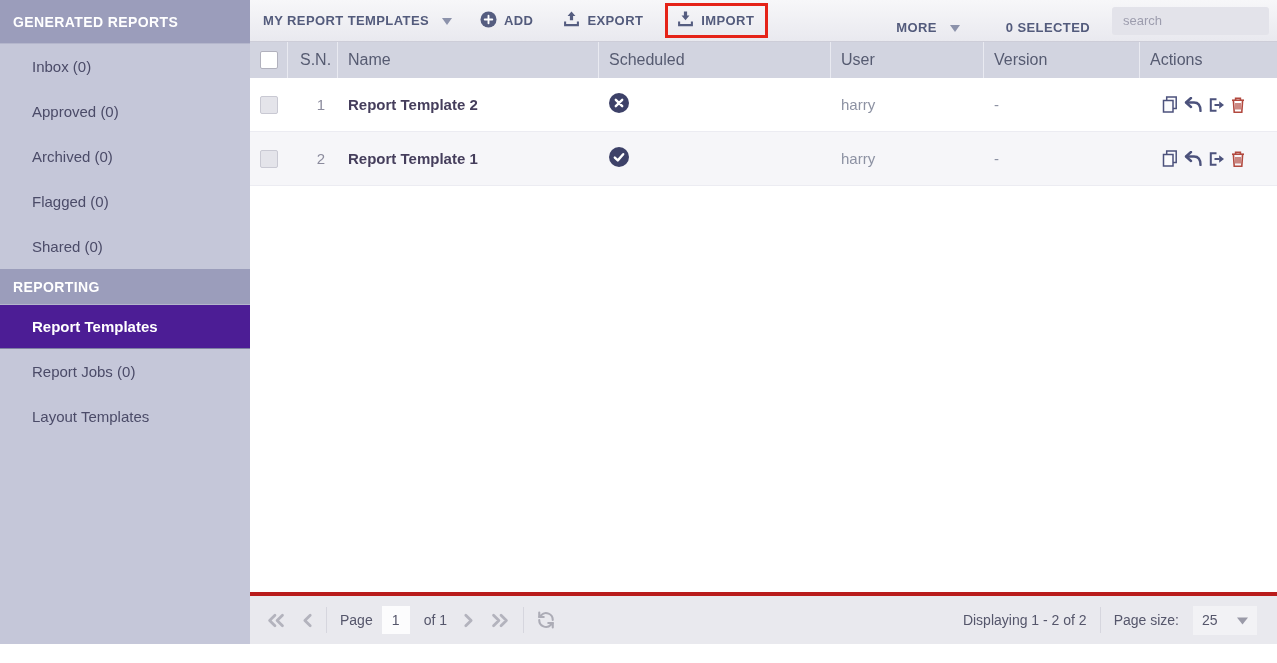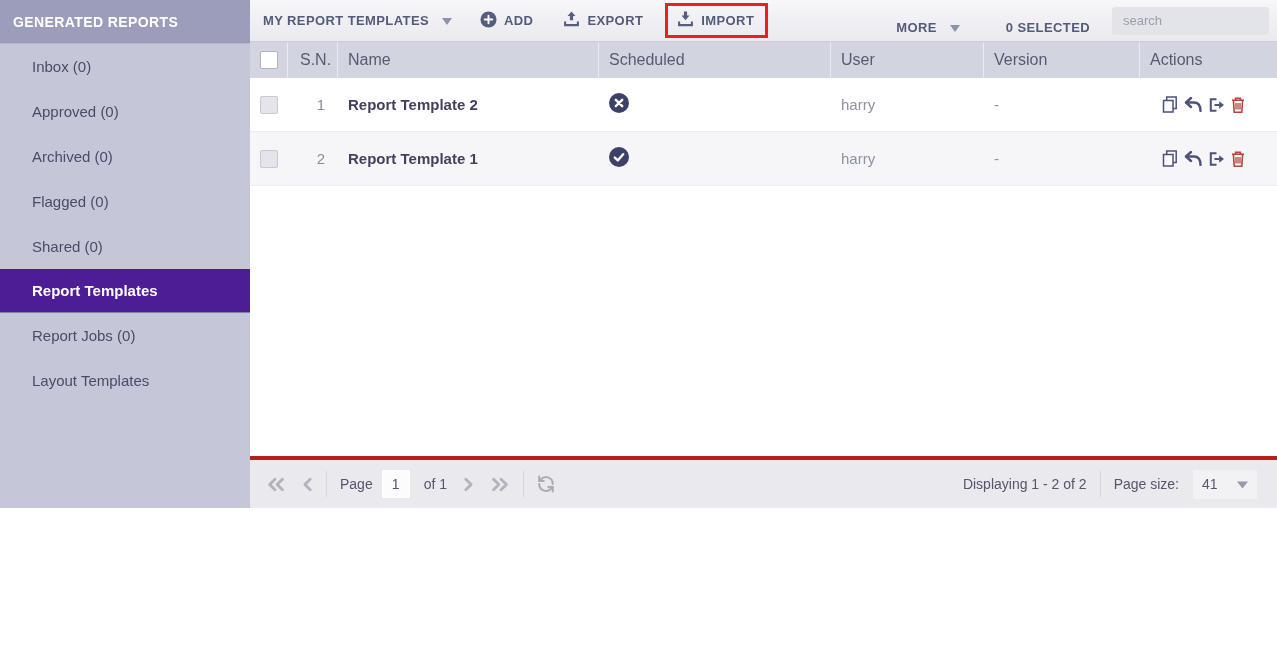--- a/index.html
+++ b/index.html
@@ -2,21 +2,21 @@
 <html><head>
 <meta charset="utf-8">
 <style>
   * { box-sizing: border-box; margin: 0; padding: 0; }
   html,body { width:1277px; height:663px; }
   body {
     font-family: "Liberation Sans", sans-serif;
     overflow: hidden;
     background:#fff;
   }
-  .app { display:flex; width:1277px; height:508px; }
+  .app { display:flex; width:1277px; height:644px; }
 
   
   .sidebar { width:250px; min-width:250px; background:#c5c7d9; display:flex; flex-direction:column; }
   .side-header {
     background:#9b9dbb; color:#fff; font-weight:bold; font-size:14px;
     letter-spacing:.4px; padding-left:13px; display:flex; align-items:center;
     border-bottom:1px solid #b4b6cc;
   }
   .side-header.first { height:44px; }
   .side-header.second { height:36px; }
@@ -137,20 +137,23 @@
     </div>
     <div class="side-item">
       <span>Archived (0)</span>
     </div>
     <div class="side-item">
       <span>Flagged (0)</span>
     </div>
     <div class="side-item">
       <span>Shared (0)</span>
     </div>
+    <div class="side-header second">
+      <span>REPORTING</span>
+    </div>
     <div class="side-item selected">
       <span>Report Templates</span>
     </div>
     <div class="side-item">
       <span>Report Jobs (0)</span>
     </div>
     <div class="side-item">
       <span>Layout Templates</span>
     </div>
     <div class="side-filler"></div>
@@ -352,21 +355,21 @@
             <path d="M3 12a9 9 0 0 0 15.5 6.4L21 16"></path>
             <path d="M21 22v-6h-6"></path>
           </svg>
       </span>
 
       <div class="pg-right">
         <span>Displaying 1 - 2 of 2</span>
         <span class="psep"></span>
         <span>Page size:</span>
         <div class="pagesize-select">
-          <span>41</span>
+          <span>25</span>
           <span>
             <svg width="11" height="8" viewBox="0 0 11 8">
                 <path d="M0 0.5 h11 L5.5 7.5 Z" fill="#9a9aa8"></path>
               </svg>
           </span>
         </div>
       </div>
     </div>
 
   </div>

